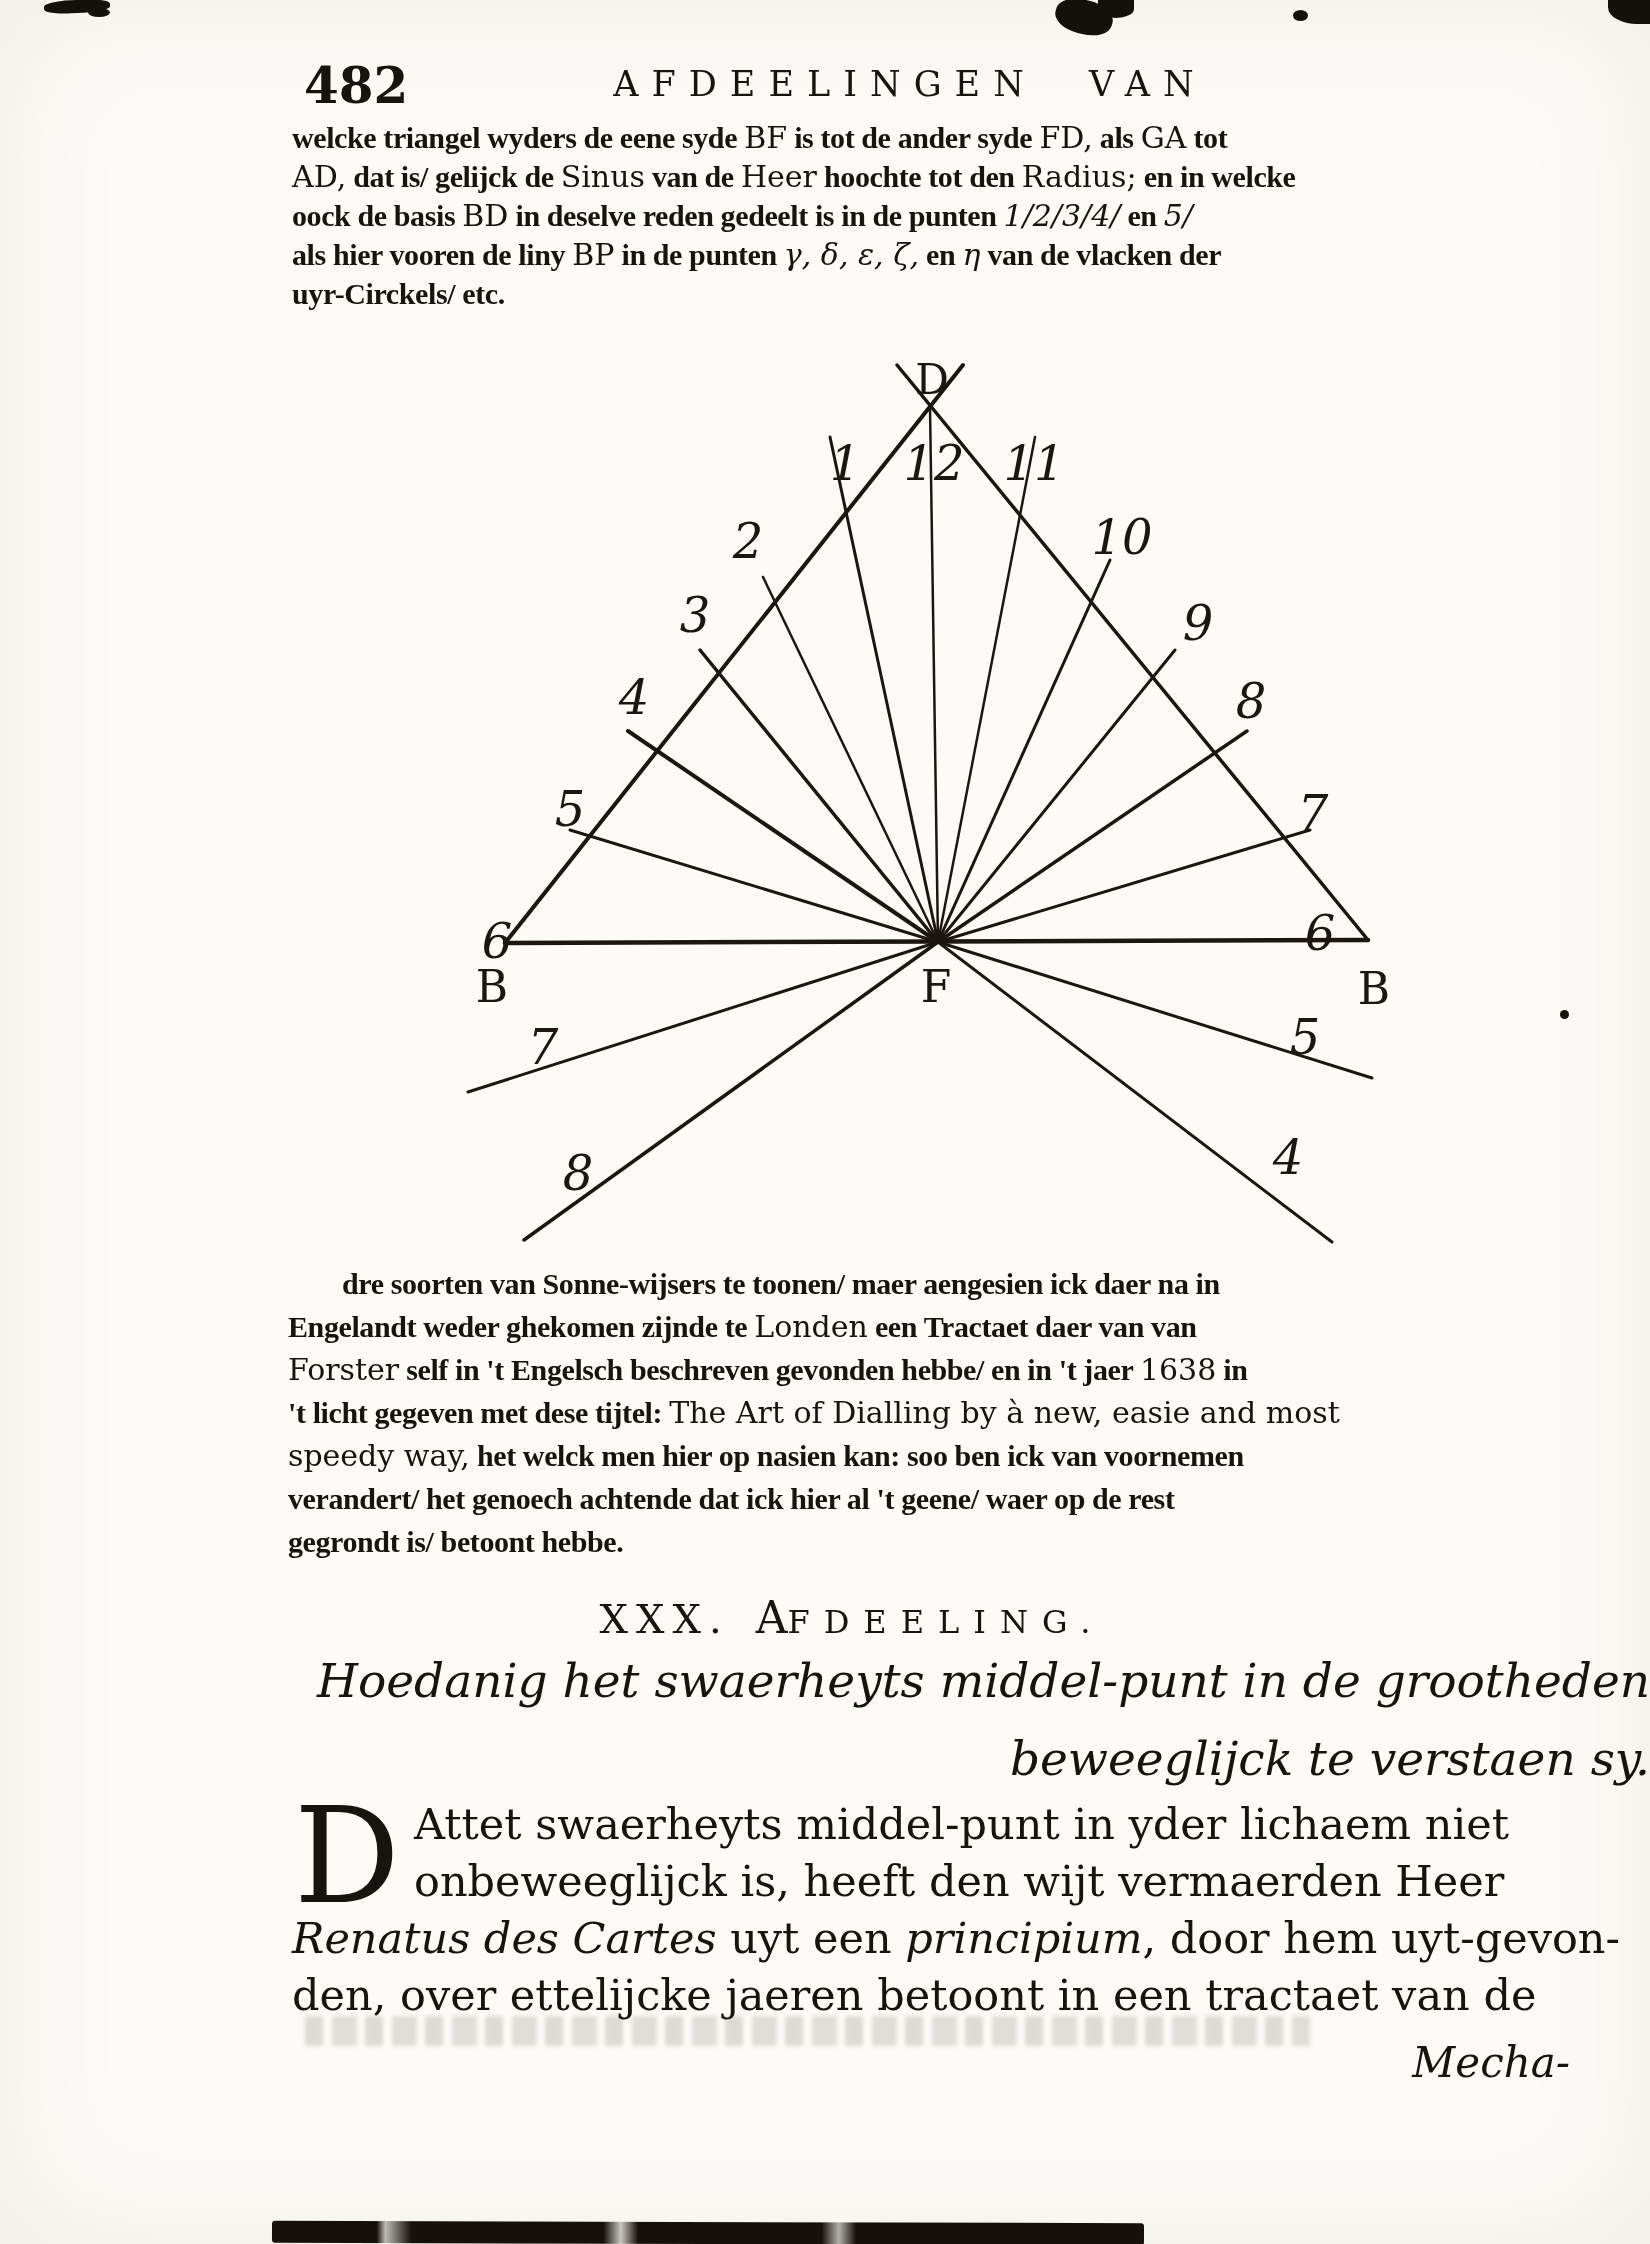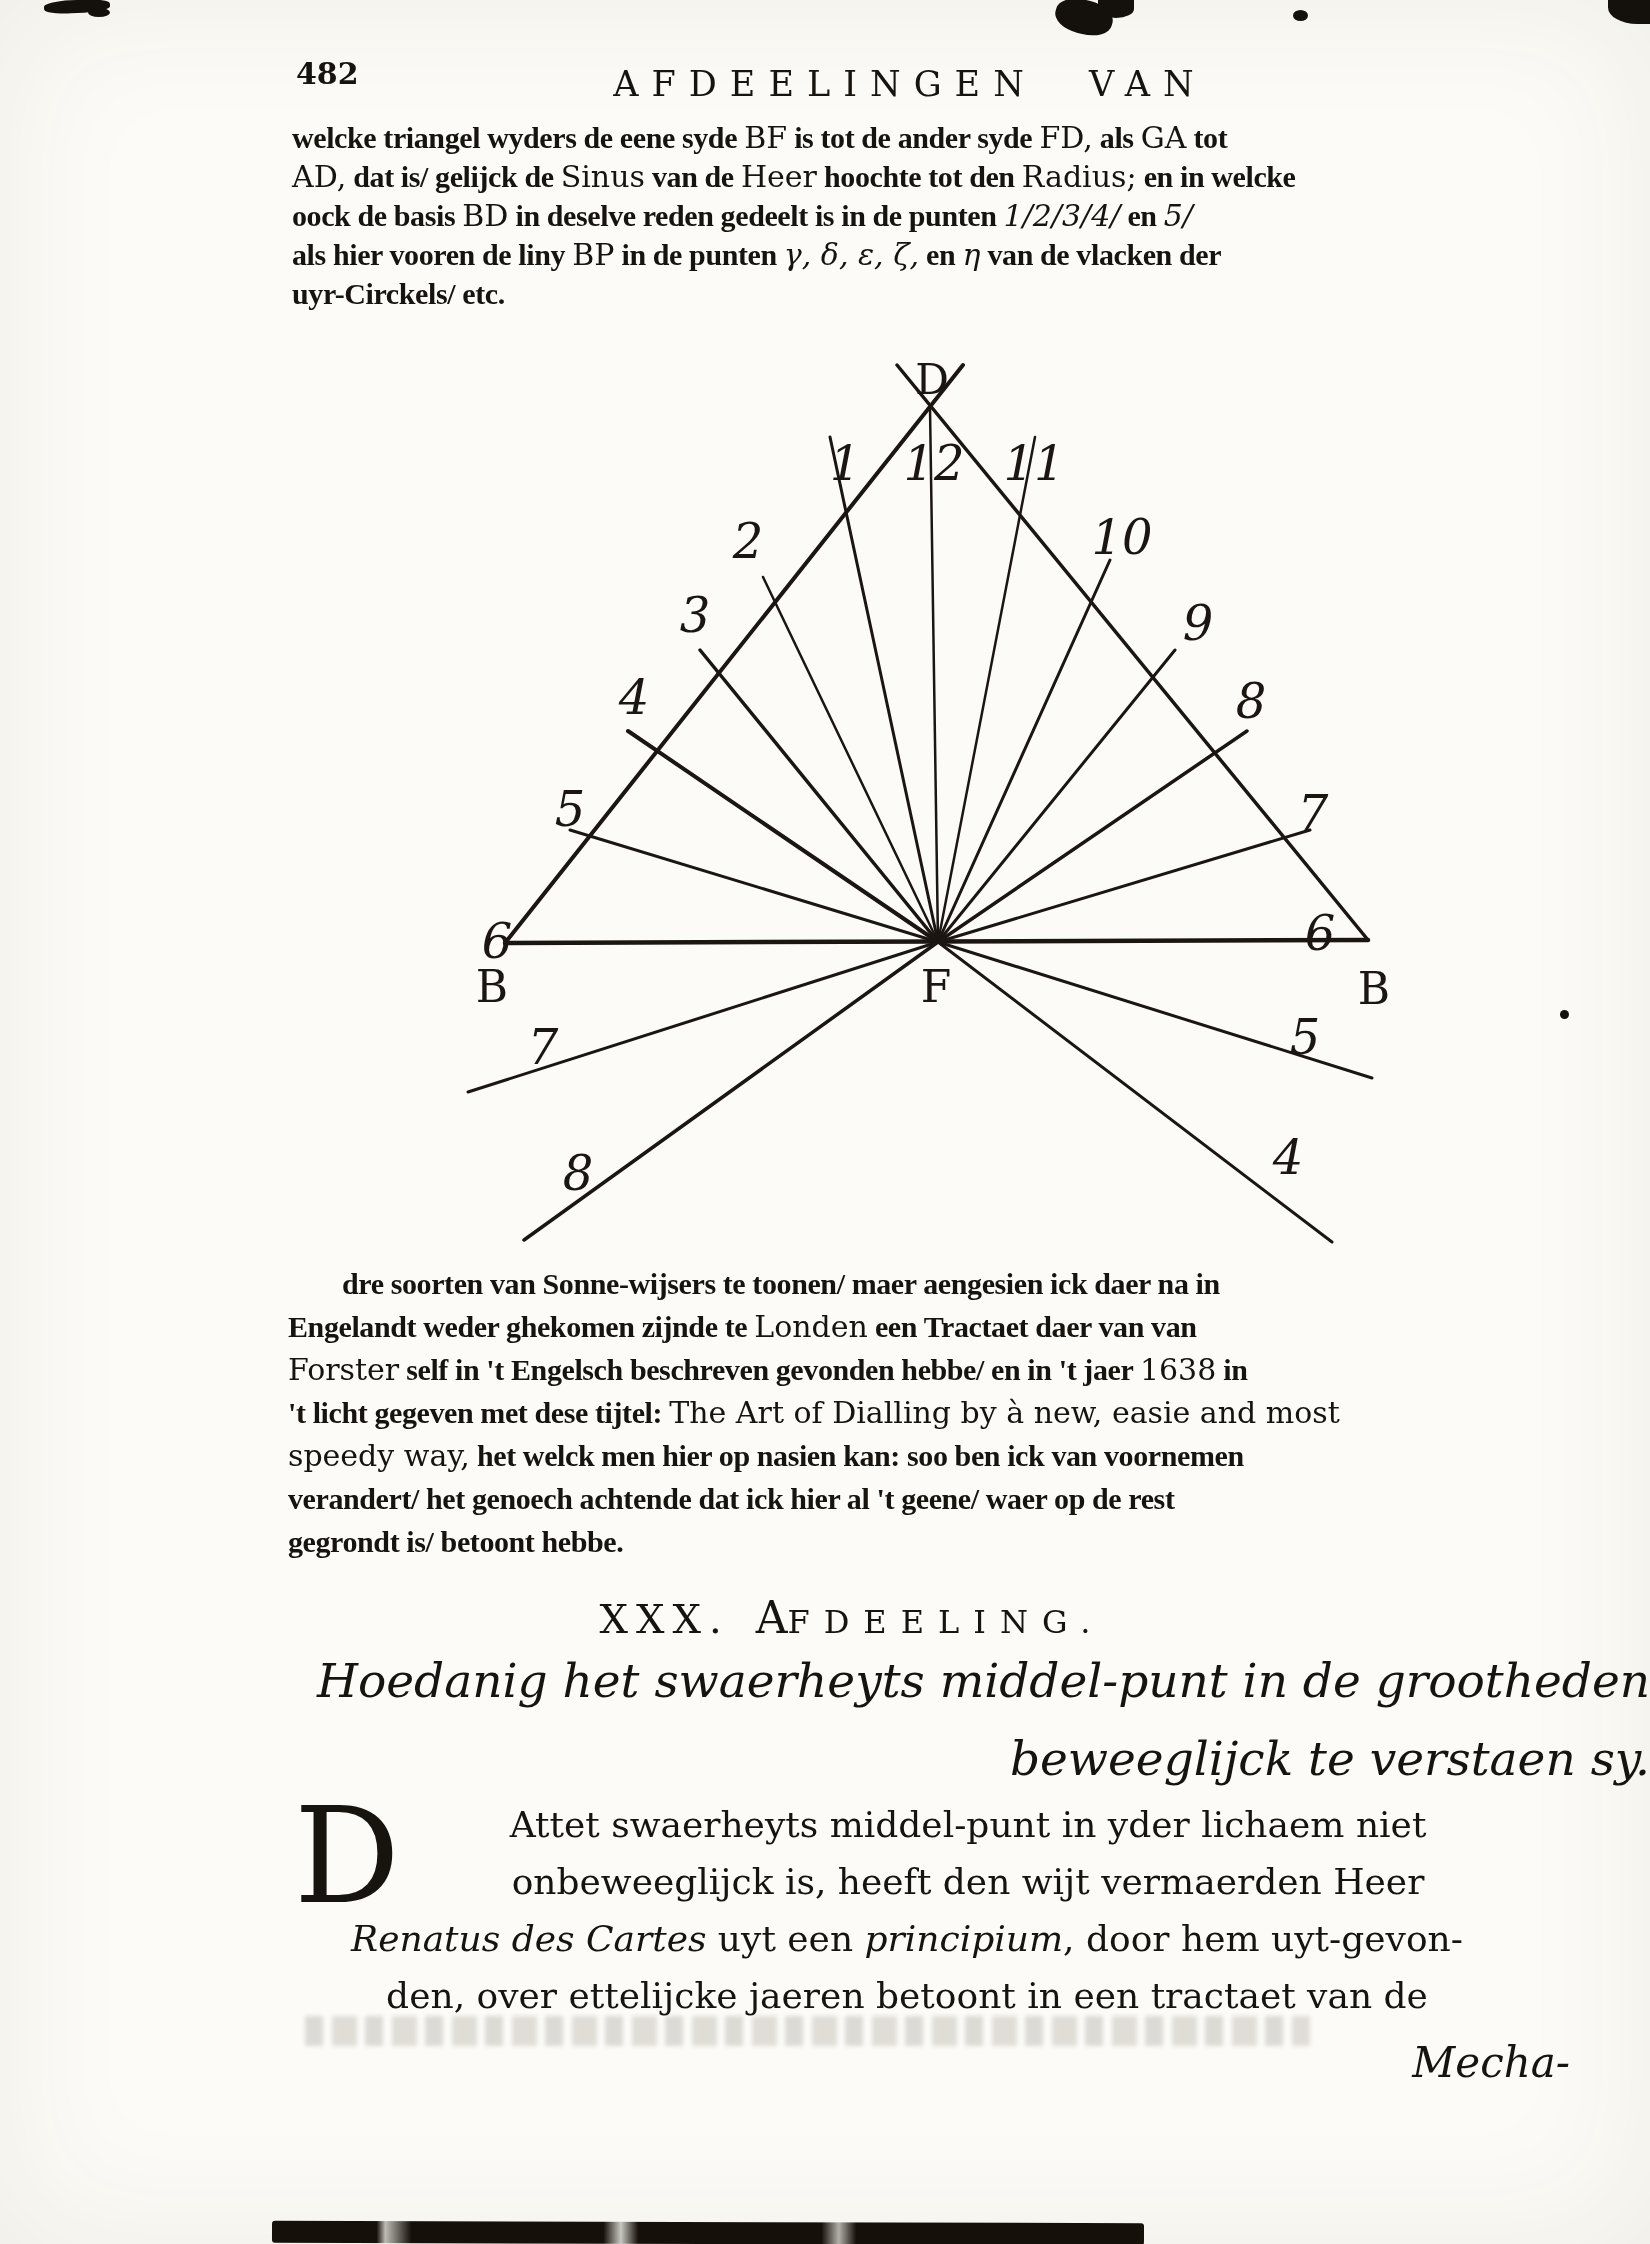--- a/index.html
+++ b/index.html
@@ -7,36 +7,36 @@
     position:relative;width:1650px;height:2244px;margin:0 auto;
     background:#fcfbf7;overflow:hidden;color:#17130e;
     font-family:"DejaVu Serif",serif;
     box-shadow:inset 0 0 140px rgba(70,58,34,.07);
   }
   
   .seg-bl{font-weight:700;letter-spacing:-0.4px;font-family:Liberation Serif, serif;}
   .seg-rm{font-weight:400;}
   .seg-it{font-style:italic;font-weight:400;}
   .tl{white-space:nowrap;}
-  .pageno{position:absolute;left:296px;top:56px;font-size:30px;font-weight:700;}
+  .pageno{position:absolute;left:304px;top:56px;font-size:50px;font-weight:700;}
   .running-title{
     position:absolute;left:520px;top:64px;width:780px;text-align:center;
     font-size:35px;letter-spacing:13px;word-spacing:28px;font-weight:400;
   }
   .para1{position:absolute;left:292px;top:118px;width:1220px;font-size:30px;line-height:39px;}
   .para2{position:absolute;left:288px;top:1262px;width:1225px;font-size:30px;line-height:43px;}
   .para2 .tl:first-child{text-indent:54px;}
   .diagram{position:absolute;left:380px;top:330px;width:1100px;height:930px;}
   .sec-heading{position:absolute;left:0;top:1592px;width:1650px;text-align:center;padding-left:27px;}
   .sec-num{font-size:40px;letter-spacing:8px;margin-right:26px;}
   .sec-initial{font-size:44px;}
   .sec-rest{font-size:32px;letter-spacing:14px;}
   .subtitle{position:absolute;left:0;top:1642px;width:1650px;text-align:right;
     font-style:italic;font-size:47px;line-height:78px;}
-  .body-block{position:absolute;left:292px;top:1796px;width:1230px;font-size:36px;line-height:57px;text-align:center;}
+  .body-block{position:absolute;left:292px;top:1796px;width:1230px;font-size:43px;line-height:57px;}
   .body-block .tl:nth-child(1),.body-block .tl:nth-child(2){padding-left:122px;}
   .dropcap{position:absolute;left:294px;top:1800px;font-size:132px;line-height:112px;}
   .catchword{position:absolute;left:1370px;top:2038px;width:200px;text-align:right;
     font-style:italic;font-size:42px;}
   .artifact{position:absolute;background:#14100c;}
   .a1{left:44px;top:0;width:66px;height:13px;border-radius:40%;transform:rotate(-3deg);}
   .a2{left:88px;top:8px;width:22px;height:9px;border-radius:50%;}
   .a3{left:1055px;top:0;width:58px;height:34px;border-radius:46%;transform:rotate(14deg);}
   .a3b{left:1098px;top:0;width:36px;height:18px;border-radius:0 0 60% 60%;}
   .a4{left:1293px;top:10px;width:15px;height:11px;border-radius:50%;}

